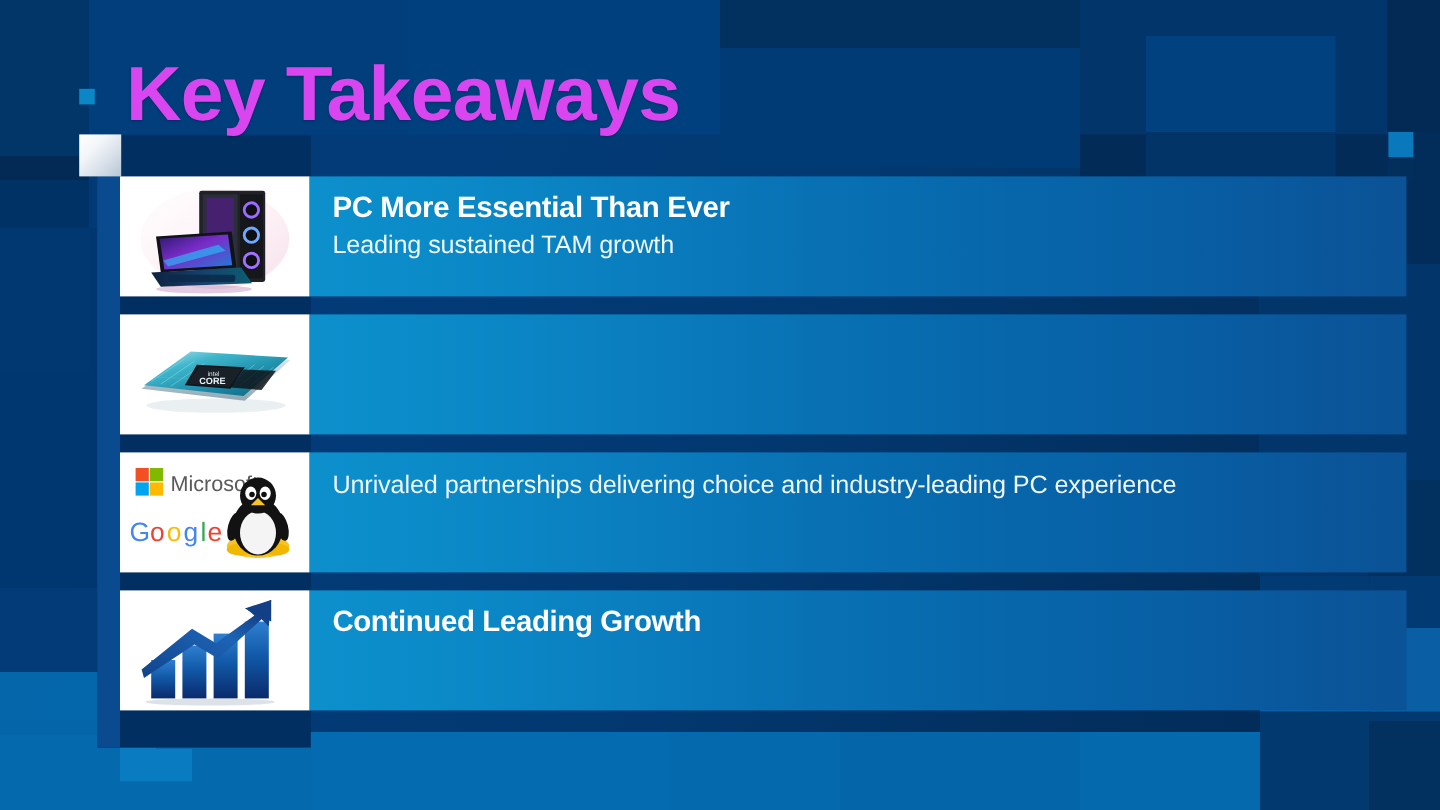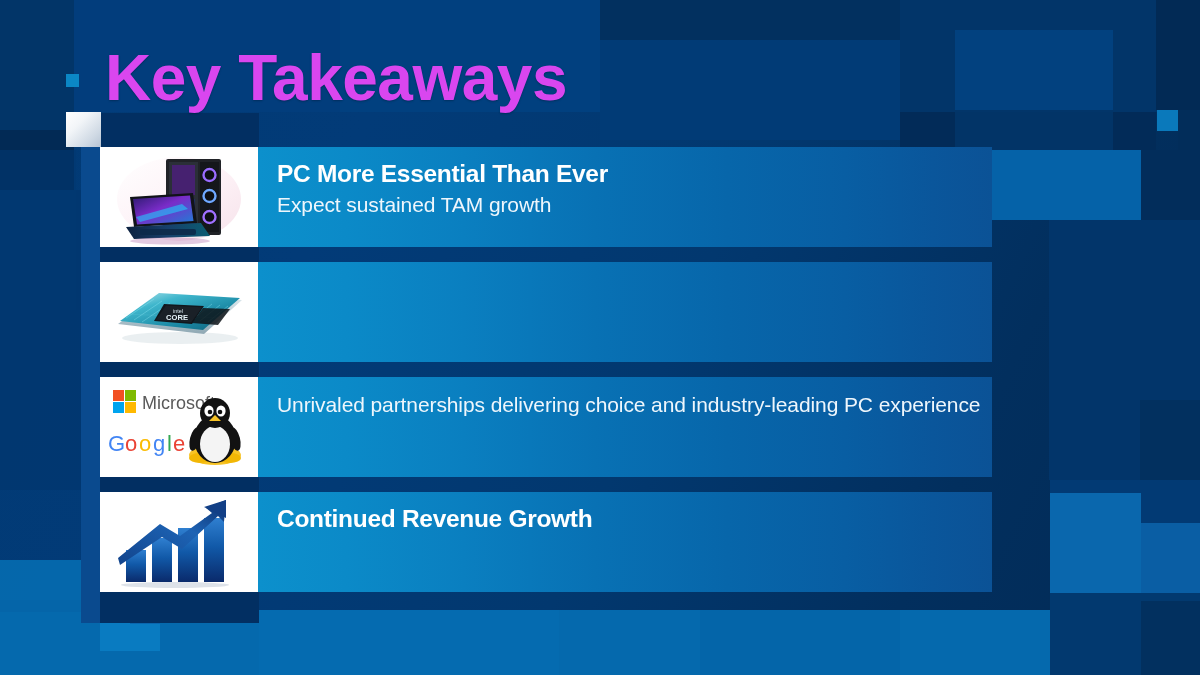--- a/index.html
+++ b/index.html
@@ -19,22 +19,22 @@
   .leftpanel{position:absolute;left:81px;top:113px;width:178px;height:510px;background:#022f62;}
   .leftpanel-edge{position:absolute;left:81px;top:113px;width:19px;height:510px;
      background:linear-gradient(180deg,#0a4a8e 0%,#0a4a8e 72%,#0a4a8e 100%);}
   .glossy{position:absolute;left:66px;top:112px;width:35px;height:35px;
      background:linear-gradient(135deg,#ffffff 0%,#f2f5f8 35%,#cfd9e4 75%,#b6c4d4 100%);}
   .cyansq{position:absolute;left:66px;top:74px;width:13px;height:13px;background:#0b87c6;}
 
   
   .row{position:absolute;left:100px;height:100px;}
   .tile{position:absolute;left:0;top:0;width:158px;height:100px;background:#ffffff;overflow:hidden;text-align:right;}
-  .bar{position:absolute;left:158px;top:0;width:734px;height:100px;
-      background:linear-gradient(90deg,#0c90cc 0%,#0b8ac8 12%,#0a7fc0 28%,#0871b4 46%,#0766aa 64%,#085ea3 80%,#0a569b 92%,#0b5296 100%);}
+  .bar{position:absolute;left:158px;top:0;width:882px;height:100px;
+      background:linear-gradient(90deg,#0c90cc 0%,#0b8ac8 12%,#0a7fc0 28%,#0871b4 46%,#0766aa 64%,#085ea3 80%,#0a569b 92%,#0b5296 100%);padding-left:32px;}
   .bar .txt{position:absolute;left:19px;top:12px;right:14px;}
   .t-title{font-size:24.5px;font-weight:bold;color:#ffffff;letter-spacing:-0.3px;line-height:1.22;white-space:nowrap;}
   .t-sub{font-size:21px;font-weight:normal;color:#eef6fc;letter-spacing:-0.1px;line-height:1.3;margin-top:2px;white-space:nowrap;}
 
   
   .title{position:absolute;left:105px;top:46px;font-size:64px;font-weight:bold;
       color:#d946ef;letter-spacing:-0.5px;line-height:1;text-shadow:0 1px 2px rgba(0,0,0,.25);}
 
   
   .art{position:absolute;inset:0;}
@@ -128,21 +128,21 @@
         <polygon points="33,52 90,48.5 93.5,74 37,77.5" fill="url(#scr)"></polygon>
         <polygon points="36,70 82,57 88,62 40,75" fill="#19d6ff" opacity=".55"></polygon>
         <polygon points="26,80 101,76 110,89 34,92" fill="url(#kb)"></polygon>
         <rect x="40" y="82" width="56" height="6" rx="2" fill="#0c2a4a" opacity=".9"></rect>
         <ellipse cx="70" cy="94" rx="40" ry="3.5" fill="#b06aa8" opacity=".35"></ellipse>
       </svg>
     </div>
     <div class="bar">
       <div class="txt">
         <div class="t-title">PC More Essential Than Ever</div>
-        <div class="t-sub">Expect sustained TAM growth</div>
+        <div class="t-sub">Leading sustained TAM growth</div>
       </div>
     </div>
   </div>
 
   <div class="row" style="top:262px;">
     <div class="tile">
       <svg class="art" viewBox="0 0 158 100">
         <defs>
           <linearGradient id="die" x1="0" y1="0" x2="1" y2="1">
             <stop offset="0%" stop-color="#bfe9ef"></stop>
@@ -239,18 +239,18 @@
         <rect x="52" y="46" width="20" height="44" fill="url(#barG)"></rect>
         <rect x="78" y="36" width="20" height="54" fill="url(#barG)"></rect>
         <rect x="104" y="26" width="20" height="64" fill="url(#barG)"></rect>
         <polygon points="18,66 20,73 62,45 82,57 118,24 124,30 126,8 106,16 112,21 80,44 60,32" fill="url(#arrG)"></polygon>
         <polygon points="126,8 104,15 126,26" fill="#123f86"></polygon>
         <ellipse cx="75" cy="93" rx="54" ry="3" fill="#8fa0b5" opacity=".3"></ellipse>
       </svg>
     </div>
     <div class="bar">
       <div class="txt">
-        <div class="t-title">Continued Revenue Growth</div>
+        <div class="t-title">Continued Leading Growth</div>
       </div>
     </div>
   </div>
 
 </div>
 
 </body></html>

